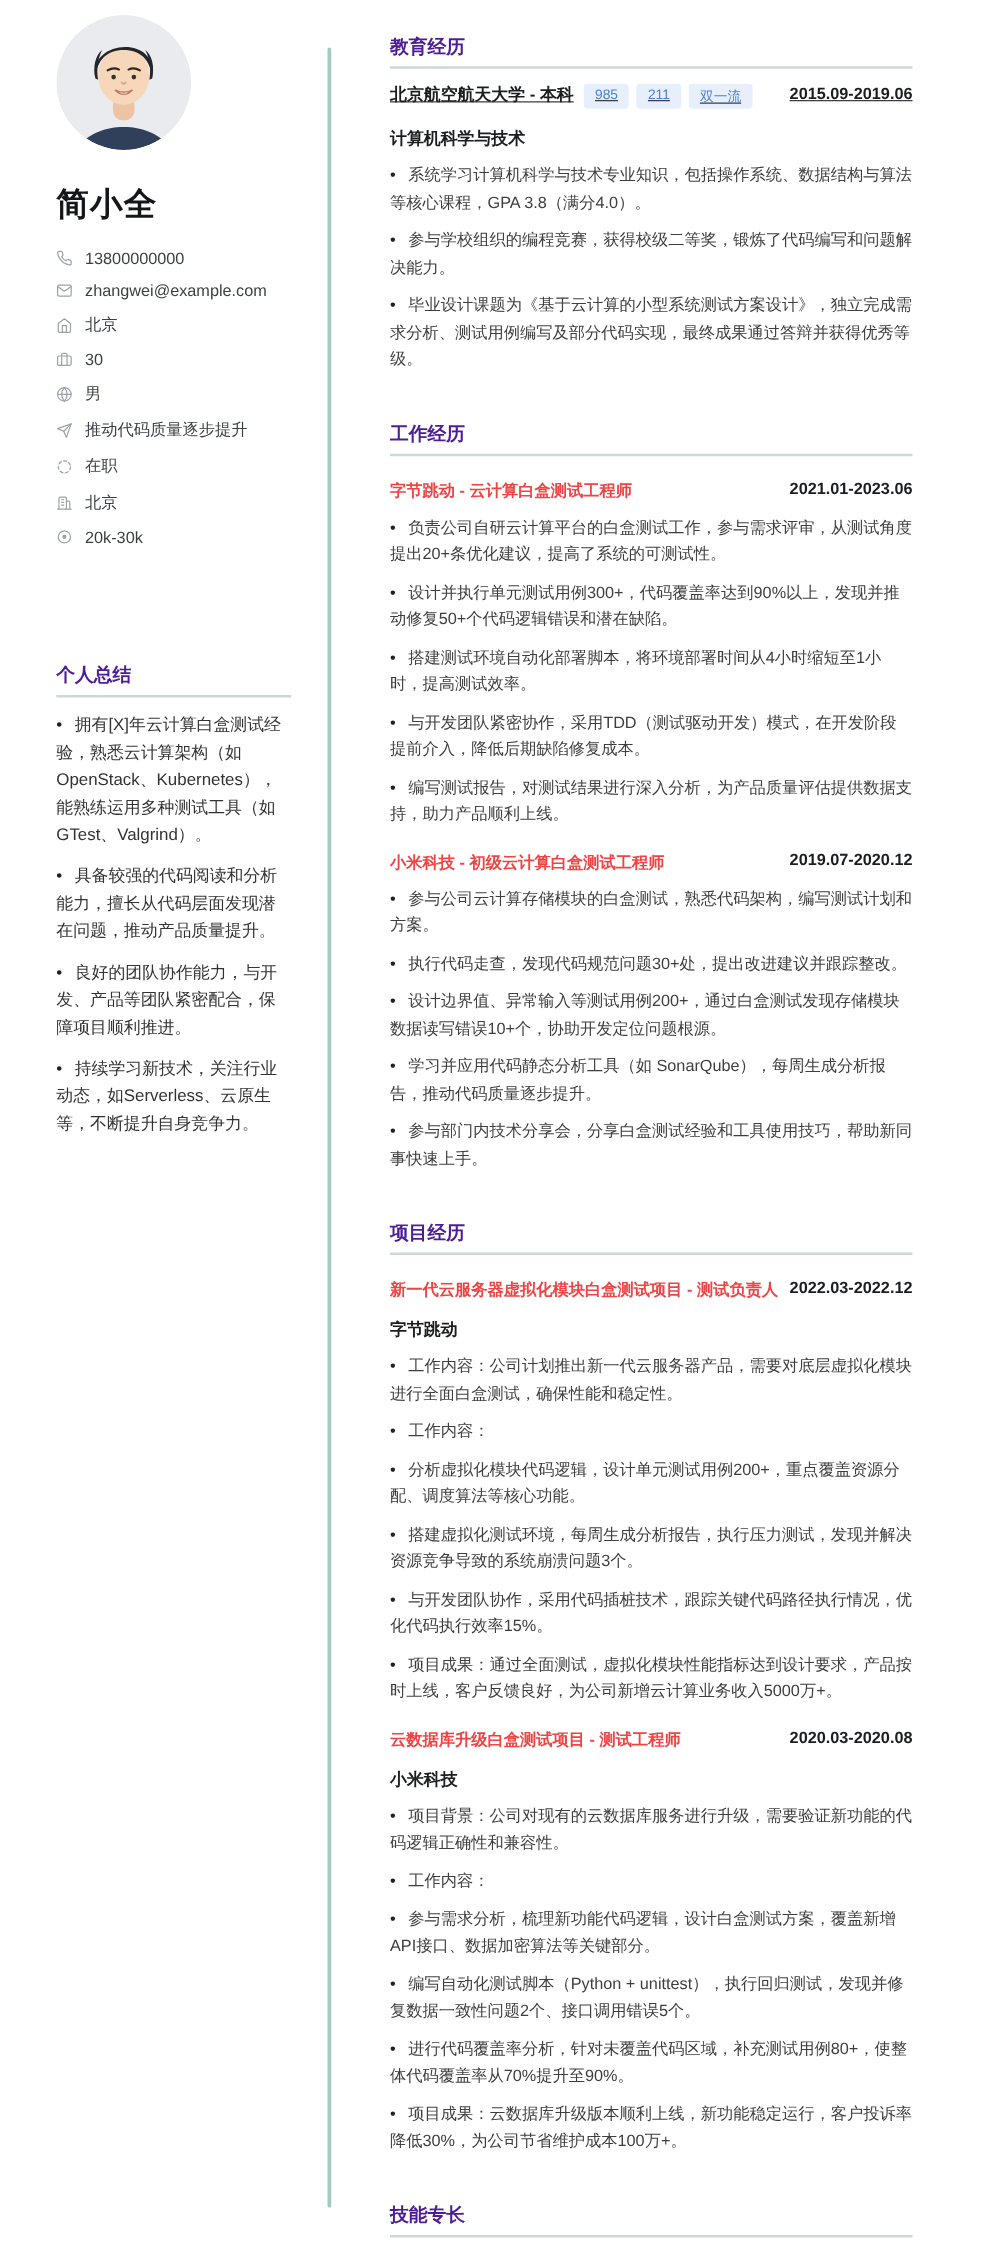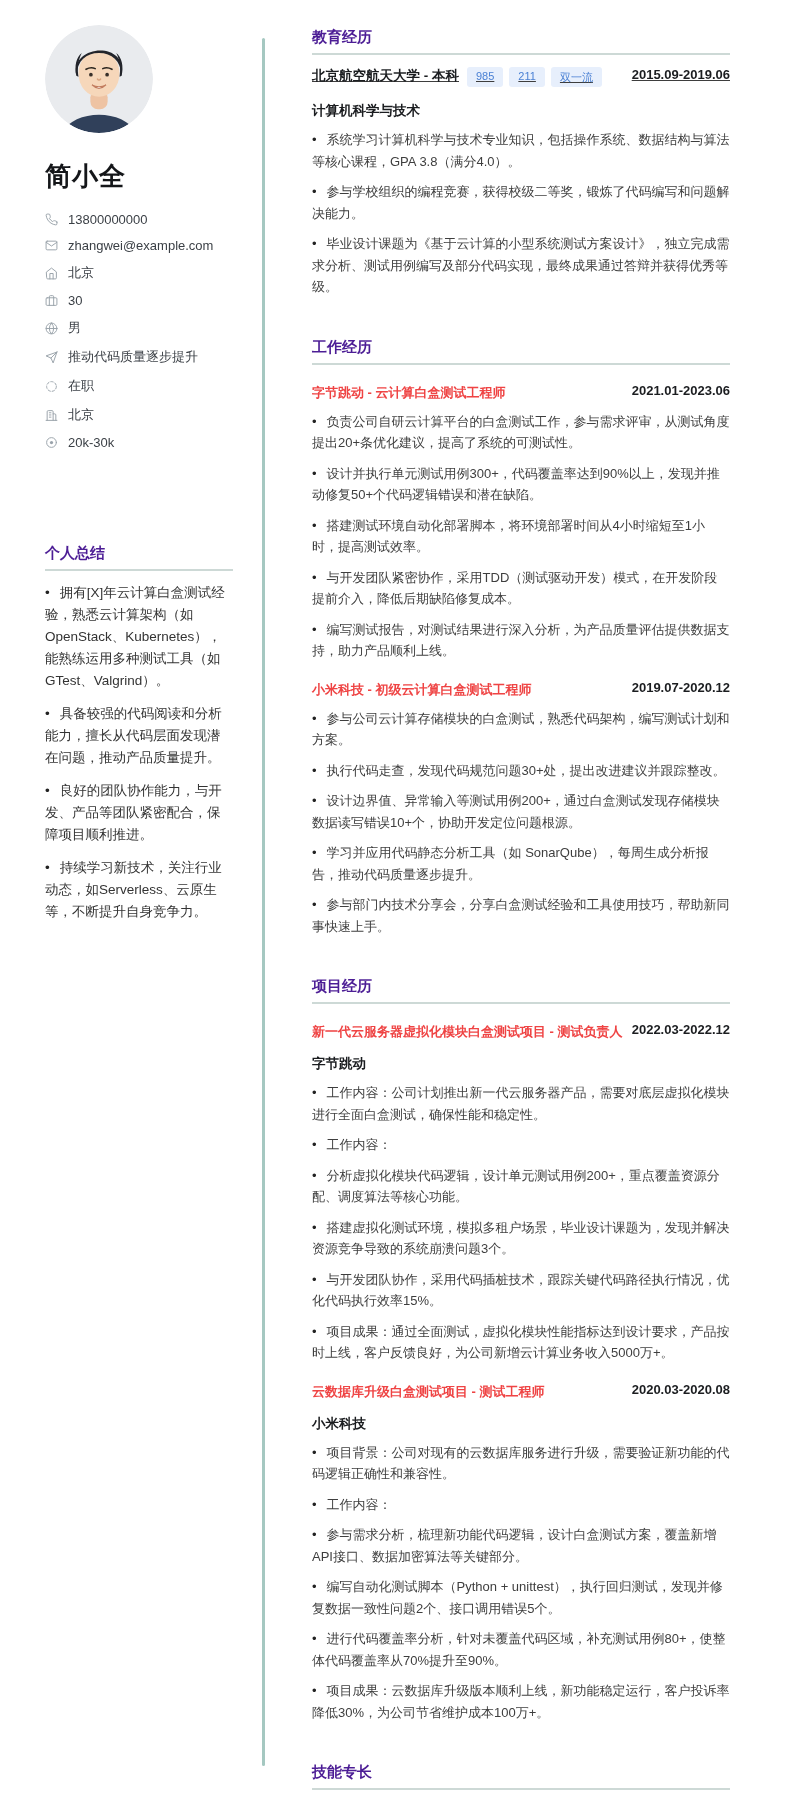--- a/index.html
+++ b/index.html
@@ -10,21 +10,21 @@
     --bar-fill:#8dd0a2;
     --bar-track:#e4e4e4;
   }
   html,body{margin:0;padding:0;background:#fff;}
   body{width:794px;min-height:1806px;font-family:"Liberation Sans","DejaVu Sans",sans-serif;
        -webkit-font-smoothing:antialiased;color:#3e3e3e;}
   .page{position:relative;width:794px;min-height:1806px;overflow:hidden;}
   .divider{position:absolute;left:262px;top:38px;width:3px;height:1728px;
            background:var(--divider);border-radius:3px;}
   
-  .sidebar{position:absolute;left:45px;top:25px;width:188px;}
+  .sidebar{position:absolute;left:45px;top:12px;width:188px;}
   .avatar{width:108px;height:108px;border-radius:50%;overflow:hidden;display:block;}
   .name{font-size:26px;font-weight:bold;color:#141619;margin:26px 0 18px;letter-spacing:1px;}
   .contact-row{display:flex;align-items:center;gap:10px;margin:0 0 11px;font-size:13px;color:#3a3f45;}
   .ic{width:13px;height:13px;flex-shrink:0;stroke:#9aa3ab;fill:none;
       stroke-width:1.8;stroke-linecap:round;stroke-linejoin:round;}
   .sb-summary{margin-top:94px;}
   .sec-title{font-size:15px;font-weight:bold;color:#4c1d95;padding-bottom:6px;
              border-bottom:2px solid var(--underline);}
   .sb-summary .bl{font-size:13.5px;line-height:22px;color:#333;margin:11px 0;}
   
@@ -205,21 +205,21 @@
 
       <div>
         <div class="entry-head">
           <span class="title">新一代云服务器虚拟化模块白盒测试项目 - 测试负责人</span>
           <span class="date">2022.03-2022.12</span>
         </div>
         <div class="company">字节跳动</div>
         <p class="bl"><span class="dot">•</span><span>工作内容：公司计划推出新一代云服务器产品，需要对底层虚拟化模块进行全面白盒测试，确保性能和稳定性。</span></p>
         <p class="bl"><span class="dot">•</span><span>工作内容：</span></p>
         <p class="bl"><span class="dot">•</span><span>分析虚拟化模块代码逻辑，设计单元测试用例200+，重点覆盖资源分配、调度算法等核心功能。</span></p>
-        <p class="bl"><span class="dot">•</span><span>搭建虚拟化测试环境，模拟多租户场景，毕业设计课题为，发现并解决资源竞争导致的系统崩溃问题3个。</span></p>
+        <p class="bl"><span class="dot">•</span><span>搭建虚拟化测试环境，每周生成分析报告，执行压力测试，发现并解决资源竞争导致的系统崩溃问题3个。</span></p>
         <p class="bl"><span class="dot">•</span><span>与开发团队协作，采用代码插桩技术，跟踪关键代码路径执行情况，优化代码执行效率15%。</span></p>
         <p class="bl"><span class="dot">•</span><span>项目成果：通过全面测试，虚拟化模块性能指标达到设计要求，产品按时上线，客户反馈良好，为公司新增云计算业务收入5000万+。</span></p>
       </div>
 
       <div>
         <div class="entry-head">
           <span class="title">云数据库升级白盒测试项目 - 测试工程师</span>
           <span class="date">2020.03-2020.08</span>
         </div>
         <div class="company">小米科技</div>

